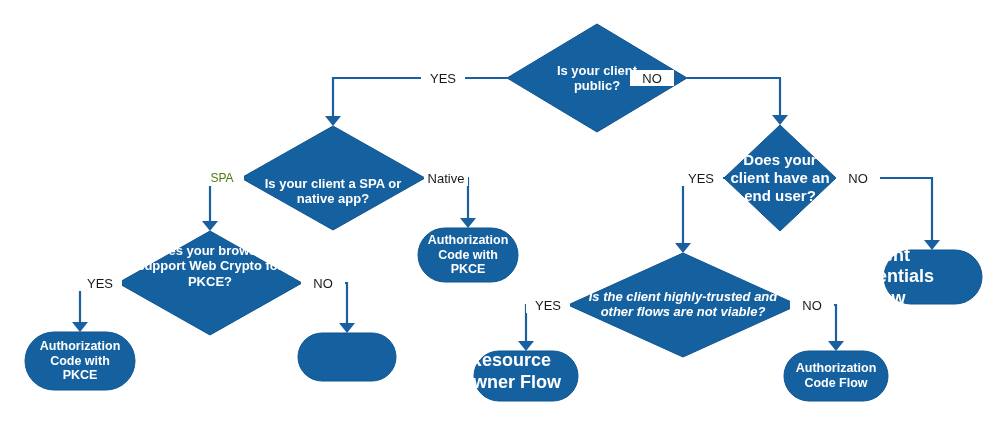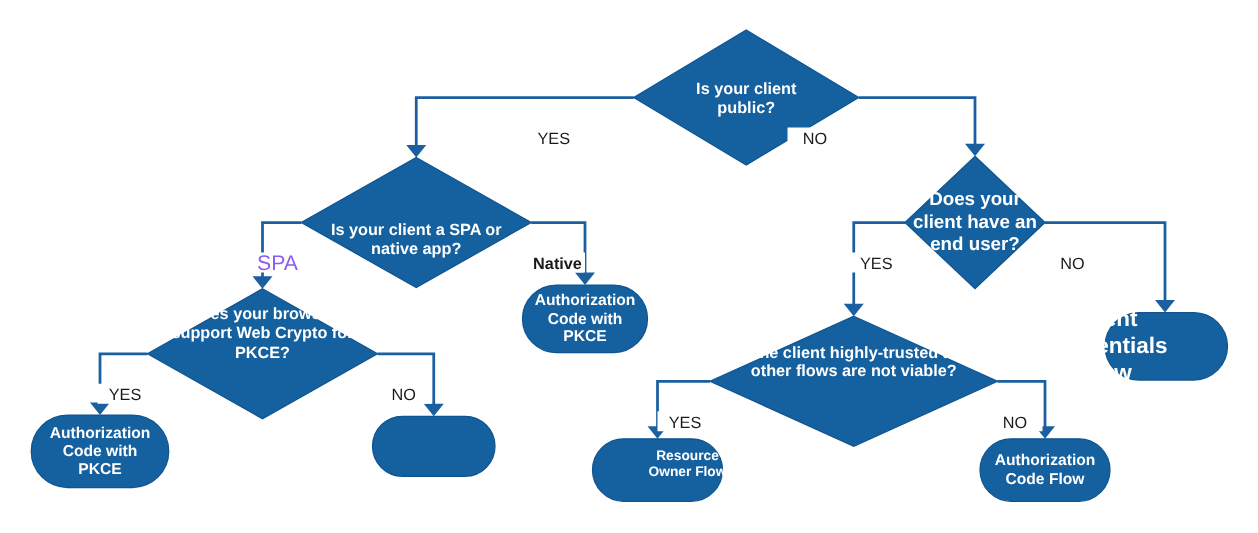--- a/index.html
+++ b/index.html
@@ -39,21 +39,20 @@
   .edge-label {
     position: absolute;
     display: flex;
     align-items: center;
     justify-content: center;
     color: #1a1a1a;
     font-weight: normal;
     background: #ffffff;
     text-align: right;
     line-height: 1;
-    margin-top: 32px;
   }
 </style>
 </head>
 <body>
 
 <div id="canvas">
   <svg id="flow-svg" viewBox="0 0 1006 426" xmlns="http://www.w3.org/2000/svg">
     <g id="edges-layer">
         <path d="M 507 78 L 333 78 L 333 120" fill="none" stroke="#1a5fa0" stroke-width="2.2" stroke-linejoin="miter" stroke-linecap="butt"></path>
         <polygon points="325,116 341,116 333,126" fill="#1a5fa0"></polygon>
@@ -94,40 +93,40 @@
       <div class="node-label" style="left: 507px; top: 24px; width: 180px; height: 108px; font-size: 13px;">Is your client
 public?</div>
       <div class="node-label" style="left: 241px; top: 139px; width: 184px; height: 104px; font-size: 13px;">Is your client a SPA or
 native app?</div>
       <div class="node-label" style="left: 118px; top: 214px; width: 184px; height: 104px; font-size: 13px;">Does your browser
 support Web Crypto for
 PKCE?</div>
       <div class="node-label" style="left: 724px; top: 125px; width: 112px; height: 106px; font-size: 15px;">Does your
 client have an
 end user?</div>
-      <div class="node-label" style="left: 568px; top: 237px; width: 230px; height: 104px; font-size: 13px;">Is the client highly-trusted and
+      <div class="node-label" style="left: 568px; top: 252px; width: 230px; height: 104px; font-size: 13px; font-style: italic;">Is the client highly-trusted and
 other flows are not viable?</div>
       <div class="node-label" style="left: 418px; top: 228px; width: 100px; height: 54px; font-size: 12.5px;">Authorization
 Code with
 PKCE</div>
       <div class="node-label" style="left: 25px; top: 332px; width: 110px; height: 58px; font-size: 12.5px;">Authorization
 Code with
 PKCE</div>
       <div class="node-label" style="left: 298px; top: 333px; width: 98px; height: 48px; font-size: 12.5px; margin-top: 44px;">Implicit Flow</div>
-      <div class="node-label" style="left: 498px; top: 351px; width: 104px; height: 41px; font-size: 11px;">Resource
+      <div class="node-label" style="left: 458px; top: 351px; width: 104px; height: 41px; font-size: 18px;">Resource
 Owner Flow</div>
       <div class="node-label" style="left: 784px; top: 351px; width: 104px; height: 50px; font-size: 12.5px;">Authorization
 Code Flow</div>
       <div class="node-label" style="left: 836px; top: 250px; width: 98px; height: 54px; font-size: 18px;">Client
 Credentials
 Flow</div>
       <div class="edge-label" style="left: 421px; top: 70px; width: 44px; height: 16px; font-size: 13px; color: rgb(26, 26, 26);">YES</div>
       <div class="edge-label" style="left: 630px; top: 70px; width: 44px; height: 16px; font-size: 13px; color: rgb(26, 26, 26);">NO</div>
-      <div class="edge-label" style="left: 200px; top: 170px; width: 44px; height: 16px; font-size: 17px; color: #8b5cf6;">SPA</div>
-      <div class="edge-label" style="left: 424px; top: 170px; width: 44px; height: 16px; font-size: 13px; color: rgb(26, 26, 26); font-weight: bold;">Native</div>
+      <div class="edge-label" style="left: 200px; top: 170px; width: 44px; height: 16px; font-size: 12px; color: #4d7c0f;">SPA</div>
+      <div class="edge-label" style="left: 424px; top: 170px; width: 44px; height: 16px; font-size: 13px; color: rgb(26, 26, 26);">Native</div>
       <div class="edge-label" style="left: 78px; top: 275px; width: 44px; height: 16px; font-size: 13px; color: rgb(26, 26, 26);">YES</div>
       <div class="edge-label" style="left: 301px; top: 275px; width: 44px; height: 16px; font-size: 13px; color: rgb(26, 26, 26);">NO</div>
       <div class="edge-label" style="left: 679px; top: 170px; width: 44px; height: 16px; font-size: 13px; color: rgb(26, 26, 26);">YES</div>
       <div class="edge-label" style="left: 836px; top: 170px; width: 44px; height: 16px; font-size: 13px; color: rgb(26, 26, 26);">NO</div>
       <div class="edge-label" style="left: 526px; top: 297px; width: 44px; height: 16px; font-size: 13px; color: rgb(26, 26, 26);">YES</div>
       <div class="edge-label" style="left: 790px; top: 297px; width: 44px; height: 16px; font-size: 13px; color: rgb(26, 26, 26);">NO</div>
     </div>
 </div>
 
 </body></html>

